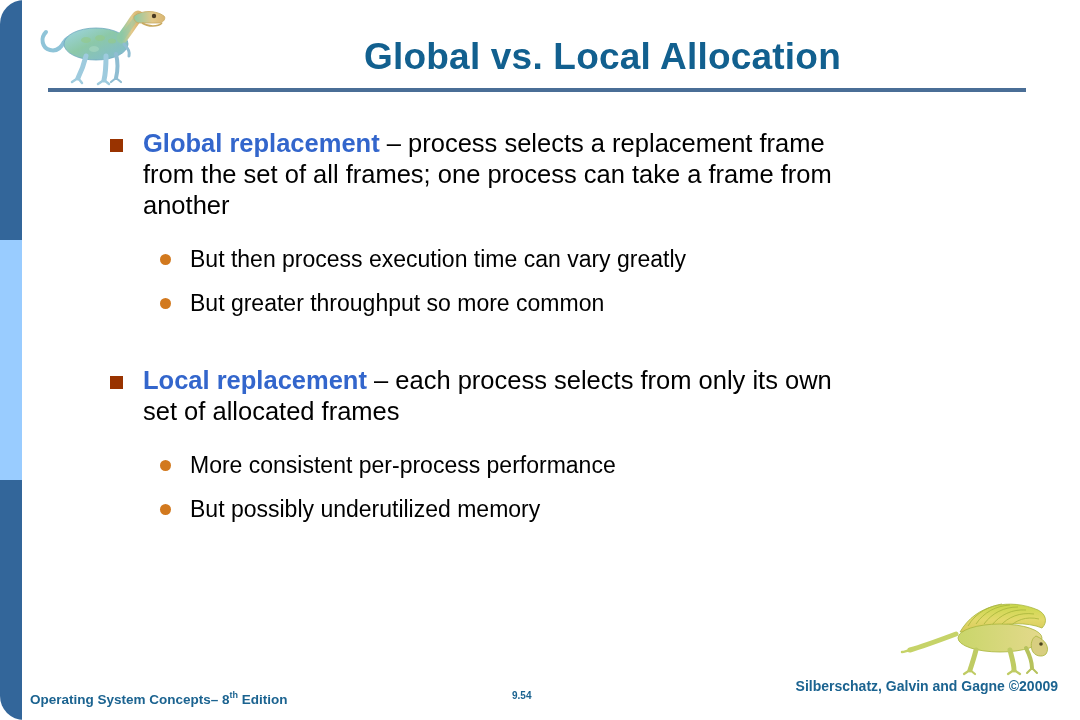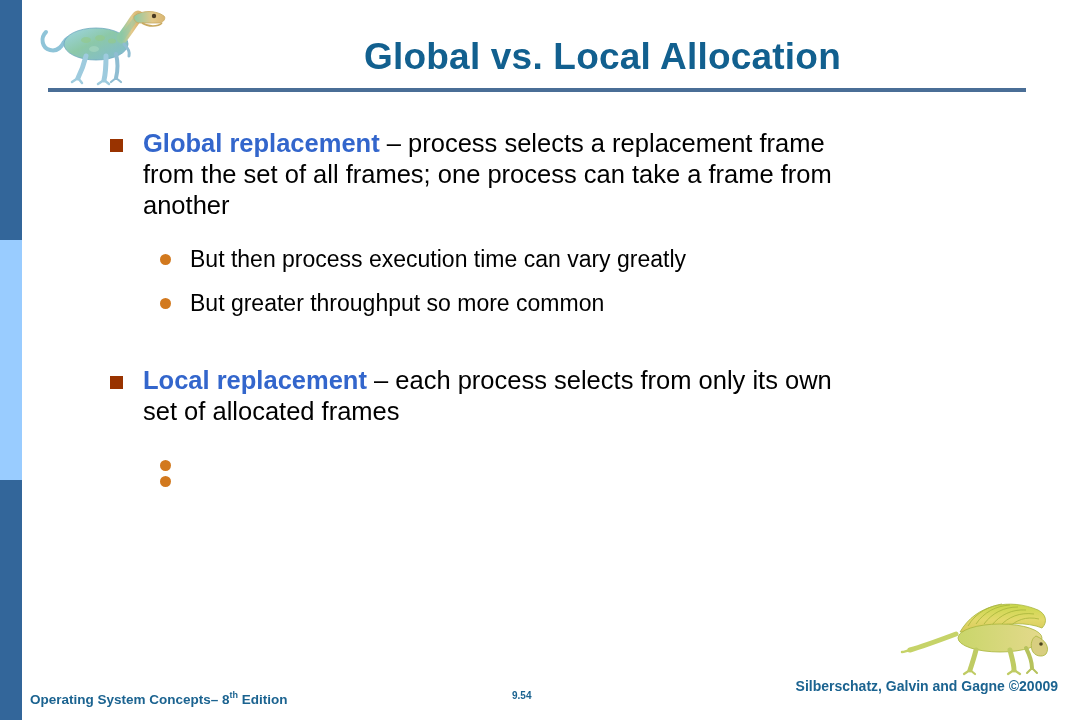--- a/index.html
+++ b/index.html
@@ -9,20 +9,21 @@
   }
   body {
     font-family: "Liberation Sans", sans-serif;
   }
   .slide {
     position: relative;
     width: 1080px;
     height: 720px;
     background: #ffffff;
     overflow: hidden;
+    border-radius: 24px;
   }
 
   
   .side-bar {
     position: absolute;
     left: 0;
     top: 0;
     width: 22px;
     height: 720px;
   }
@@ -239,26 +240,28 @@
 
     <div class="lvl1">
       <span class="marker-sq"></span>
       <span class="lead">Local replacement</span><span> – each process selects from only its own set of allocated frames</span>
     </div>
 
     <div class="sp-a"></div>
 
     <div class="lvl2">
       <span class="marker-dot"></span>
+      <span>More consistent per-process performance</span>
     </div>
 
     <div class="sp-b"></div>
 
     <div class="lvl2">
       <span class="marker-dot"></span>
+      <span>But possibly underutilized memory</span>
     </div>
 
   </div>
 
   <div class="footer-dino">
     <svg viewBox="0 0 170 80" width="170" height="80" xmlns="http://www.w3.org/2000/svg">
       <defs>
         <linearGradient id="sailGrad" x1="0" y1="0" x2="0" y2="1">
           <stop offset="0%" stop-color="#C8D84A"></stop>
           <stop offset="55%" stop-color="#E2D96A"></stop>

